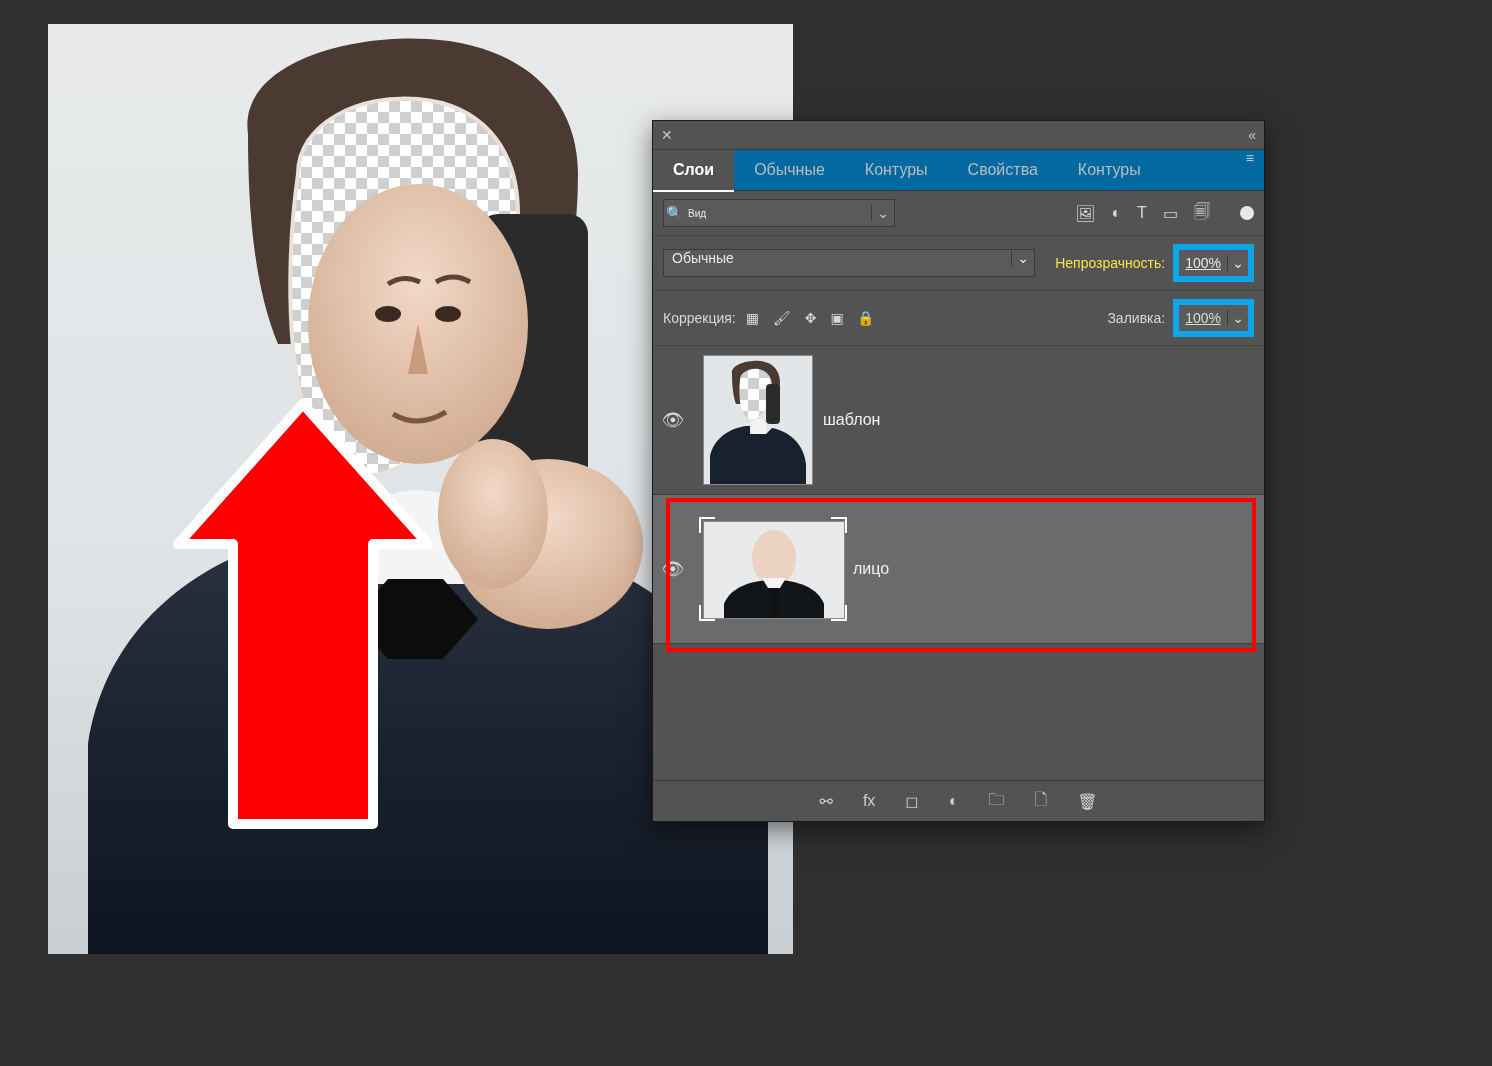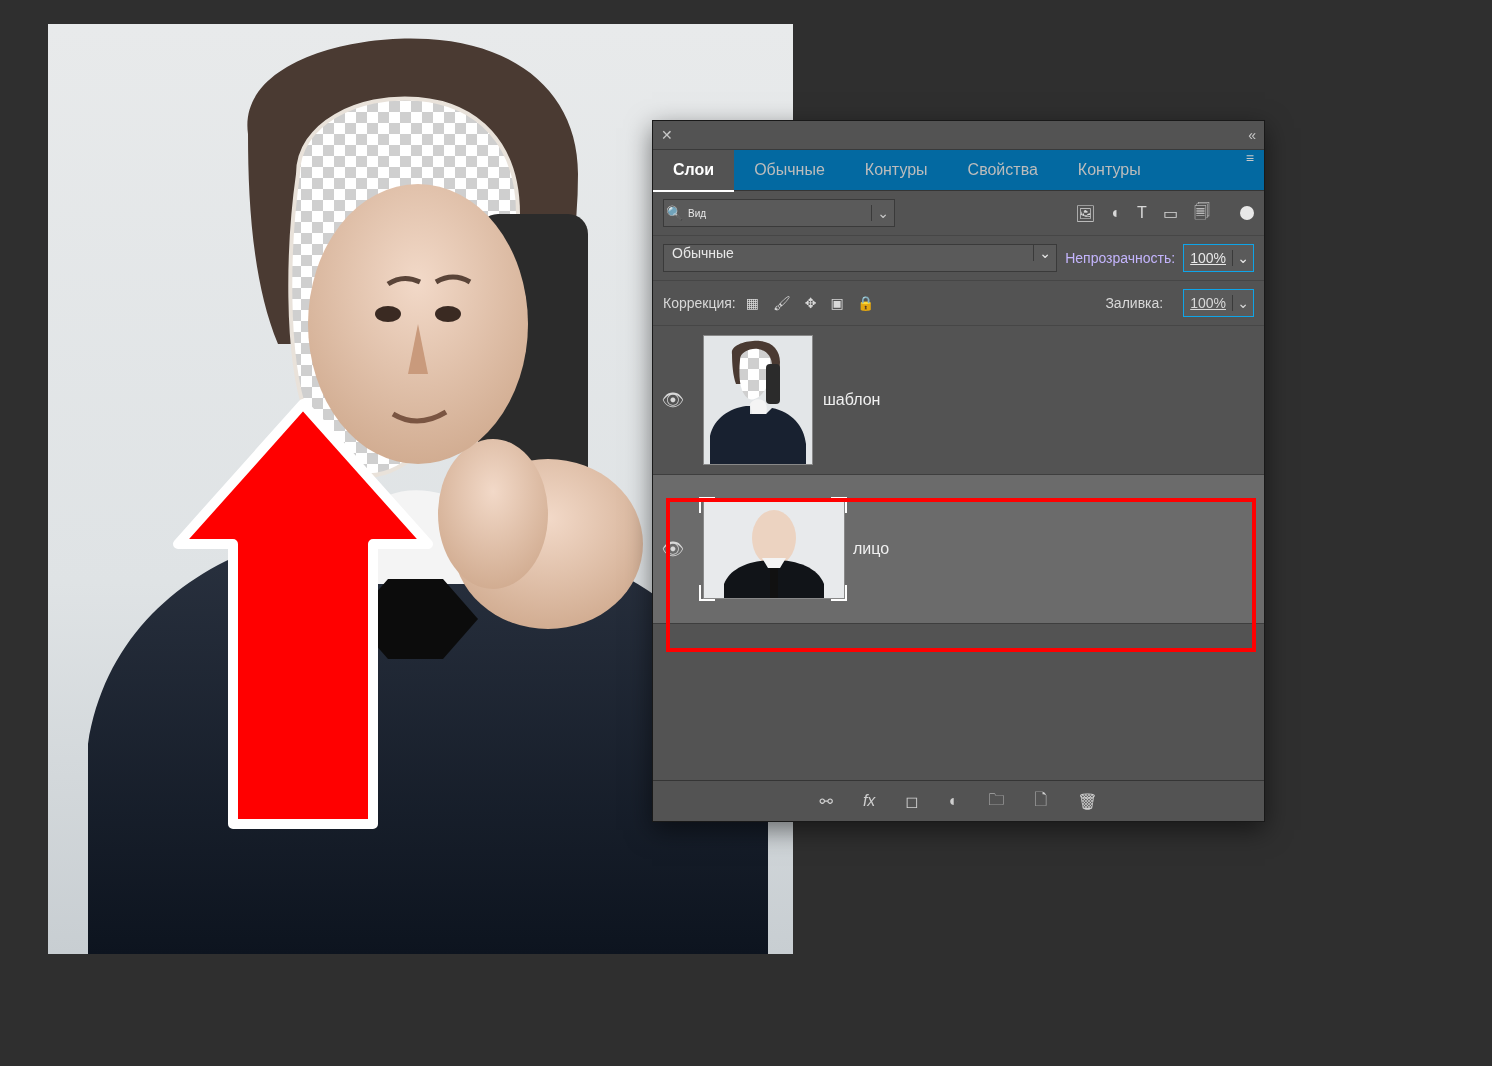--- a/index.html
+++ b/index.html
@@ -20,28 +20,28 @@
   .search-wrap{display:flex;align-items:center;border:1px solid #3a3a3a;background:#5a5a5a;height:26px;width:230px}
   .search-ico{width:22px;text-align:center;color:#c8c8c8}
   .search-txt{flex:1;color:#e8e8e8;font-size:10px;padding-left:2px}
   .search-drop{width:22px;text-align:center;color:#c8c8c8;border-left:1px solid #3a3a3a}
   .filter-icons{margin-left:auto;display:flex;gap:16px;align-items:center;color:#d8d8d8}
   .filter-icons span{cursor:pointer;font-size:16px}
   .dot{width:14px;height:14px;border-radius:50%;background:#e8e8e8;margin-left:14px}
   .blend{display:flex;align-items:flex-start;border:1px solid #3a3a3a;background:#5a5a5a;height:26px;flex:1;max-width:440px}
   .blend-txt{flex:1;padding:0 8px}
   .blend-drop{width:22px;text-align:center;border-left:1px solid #3a3a3a}
-  .op-lbl{color:#c4b5fd;margin-left:0}
-  .val-box{border:1px solid #0ea5e9;background:#5a5a5a;height:26px;display:flex;align-items:center}
+  .op-lbl{color:#fde047;margin-left:12px}
+  .val-box{border:6px solid #0ea5e9;background:#5a5a5a;height:26px;display:flex;align-items:center}
   .val-txt{padding:0 6px;text-decoration:underline}
   .val-drop{width:20px;text-align:center;border-left:1px solid #3a3a3a}
   .lock-row{display:flex;align-items:center;gap:10px;padding:8px 10px;border-bottom:1px solid #464646;color:#d8d8d8}
   .lock-icons{display:flex;gap:14px;align-items:center}
   .lock-icons span{cursor:pointer}
-  .fill-wrap{margin-left:auto;display:flex;align-items:center;gap:20px}
+  .fill-wrap{margin-left:auto;display:flex;align-items:center;gap:8px}
   
   .layers{flex:1;overflow:auto}
   .layer{display:flex;align-items:center;height:148px;border-bottom:1px solid #3e3e3e}
   .vis{width:40px;text-align:center;color:#d8d8d8;cursor:pointer;font-size:18px}
   .thumb-wrap{width:108px;height:128px;border:1px solid #888;margin:0 10px;background:#d7dadc;position:relative;overflow:hidden}
   .lname{color:#f0f0f0;font-size:16px}
   .layer.selected{background:#6b6b6b}
   .sel-corners{position:relative}
   .sel-corners::before,.sel-corners::after{content:"";position:absolute;width:14px;height:14px;border:2px solid #fff}
   .sel-corners::before{top:-4px;left:-4px;border-right:none;border-bottom:none}
@@ -193,21 +193,21 @@
             <rect x="66" y="58" width="8" height="38" fill="#111"></rect>
             <path d="M58 56 L82 56 L76 66 L64 66 Z" fill="#f4f4f4"></path>
           </svg>
         </div>
         <span class="lname">лицо</span>
       </div>
     </div>
 
     <div class="bottom">
       <span>⚯</span>
-      <span style="font-style:italic">fx</span>
+      <span style="">fx</span>
       <span>◻</span>
       <span>◐</span>
       <span>🗀</span>
       <span>🗋</span>
       <span>🗑</span>
     </div>
   </div>
 
   <div class="highlight" style="left:666px;top:498px;width:582px;height:146px"></div>
 </div>

